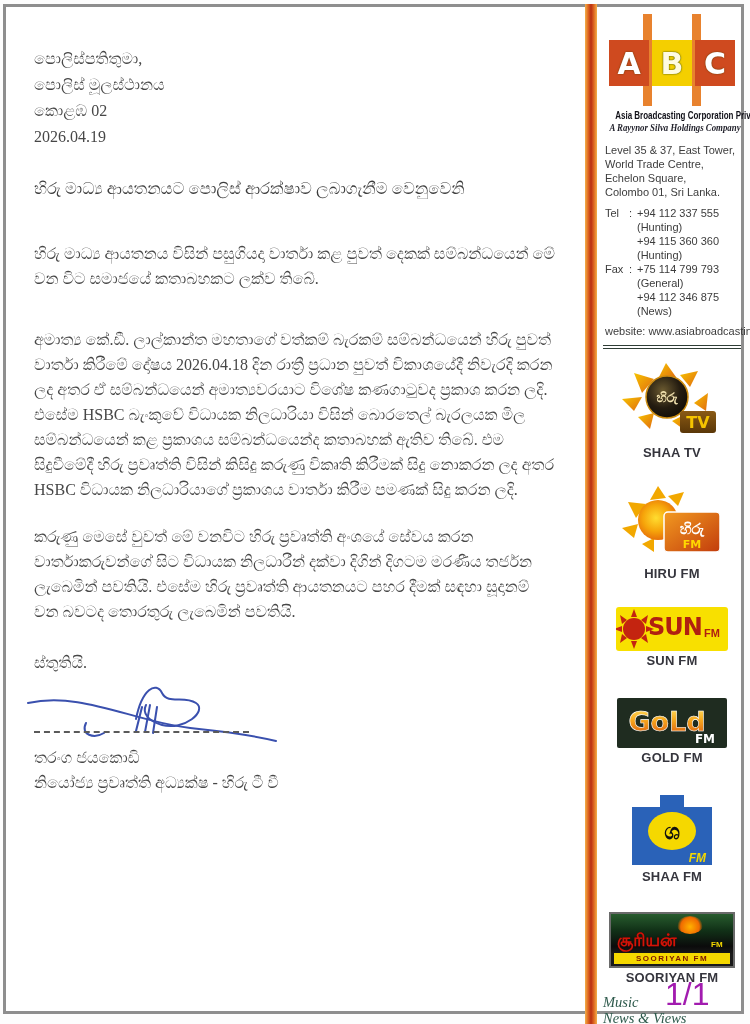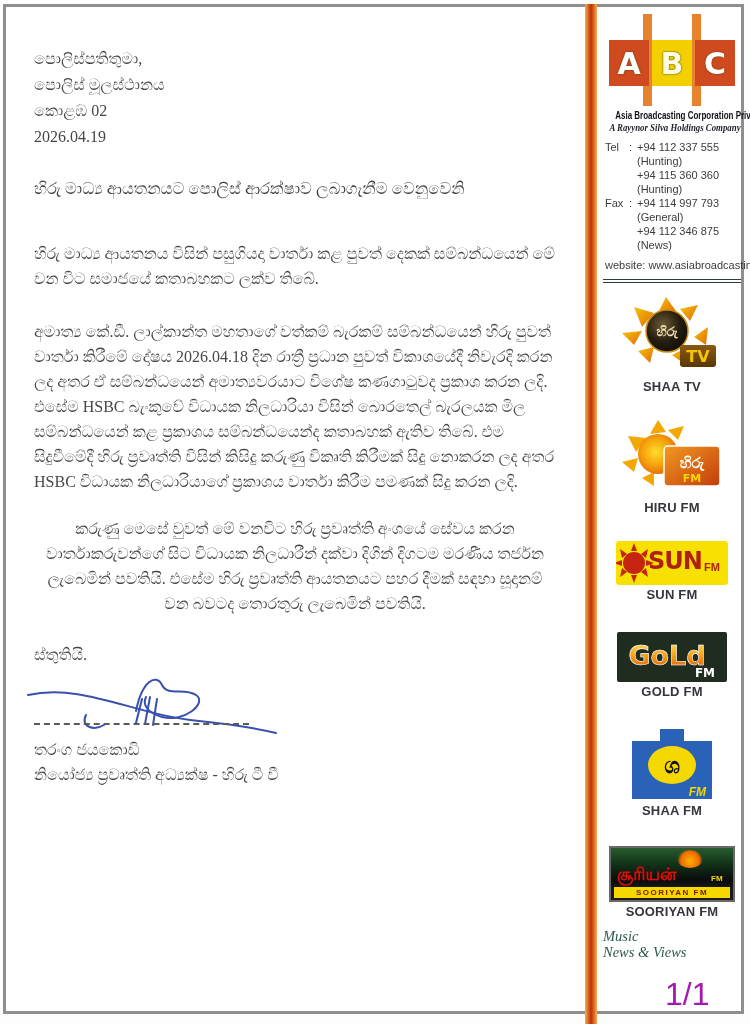--- a/index.html
+++ b/index.html
@@ -21,25 +21,25 @@
   
   .letter {
     position:absolute; left:34px; top:46px; width:522px;
     font-family:"Liberation Serif", serif;
     color:#474747; font-size:16px; line-height:25px;
     z-index:2;
   }
   .recipient div { line-height:26px; }
   .letter-date { line-height:26px; }
   .subject { margin-top:26px; font-size:16.5px; color:#3d3d3d; }
-  .para { margin-top:28px; text-align:left; }
+  .para { margin-top:36px; text-align:left; }
   .para.p1 { margin-top:40px; }
   .para.p2 { margin-bottom:0; }
   .para.p3 { margin-top:0; }
-  .para.p4 { margin-top:22px;text-align:center; }
+  .para.p4 { margin-top:22px; }
   .para.p5 { margin-top:24px; }
   .closing { margin-top:26px; }
   .sig-block { margin-top:4px; position:relative; height:100px; }
   .sig-svg { position:absolute; left:-10px; top:0; }
   .sig-dashes {
     position:absolute; left:0; top:52px; width:215px;
     border-top:2px dashed #5a5a5a;
   }
   .signer-name { position:absolute; left:0; top:66px; line-height:25px; }
   .signer-title { position:absolute; left:0; top:91px; line-height:25px; }
@@ -207,36 +207,42 @@
       <div class="abc-pole right"></div>
       <div class="abc-boxes">
         <div class="abc-box orange">A</div>
         <div class="abc-box yellow">B</div>
         <div class="abc-box orange">C</div>
       </div>
     </div>
     <div class="abc-company">Asia Broadcasting Corporation Private Limited</div>
     <div class="abc-tagline">A Rayynor Silva Holdings Company</div>
 
+    <div class="hq-address">
+      <div>Level 35 &amp; 37, East Tower,</div>
+      <div>World Trade Centre,</div>
+      <div>Echelon Square,</div>
+      <div>Colombo 01, Sri Lanka.</div>
+    </div>
 
     <div class="contact-rows">
       <div class="contact-row">
         <span class="contact-label">Tel</span>
         <span class="contact-colon">:</span>
         <span>+94 112 337 555 (Hunting)</span>
       </div>
       <div class="contact-row">
         <span class="contact-label"></span>
         <span class="contact-colon"></span>
         <span>+94 115 360 360 (Hunting)</span>
       </div>
       <div class="contact-row">
         <span class="contact-label">Fax</span>
         <span class="contact-colon">:</span>
-        <span>+94 114 997 793 (General)</span>
+        <span>+75 114 799 793 (General)</span>
       </div>
       <div class="contact-row">
         <span class="contact-label"></span>
         <span class="contact-colon"></span>
         <span>+94 112 346 875 (News)</span>
       </div>
     </div>
 
     <div class="website-row">
       <span>website:</span>

